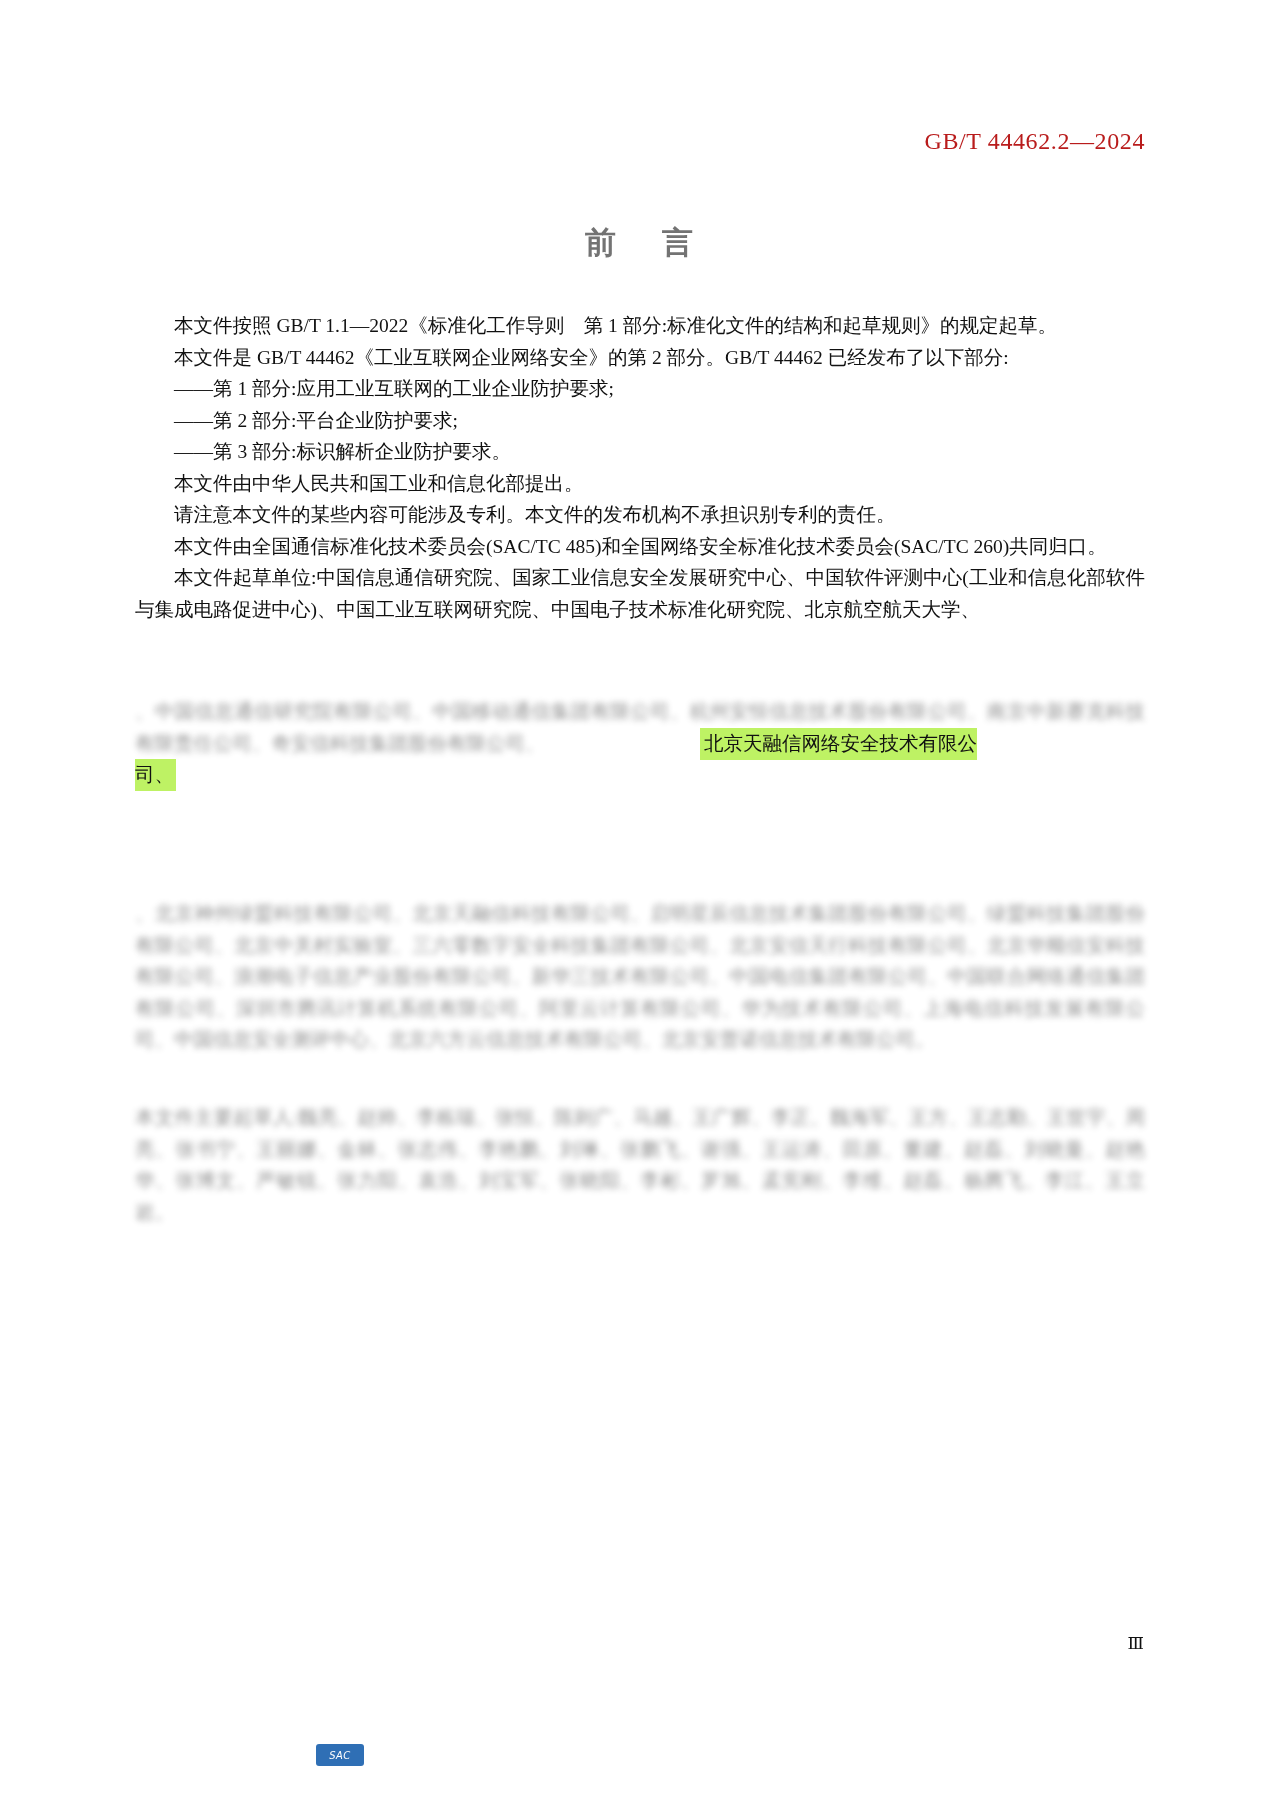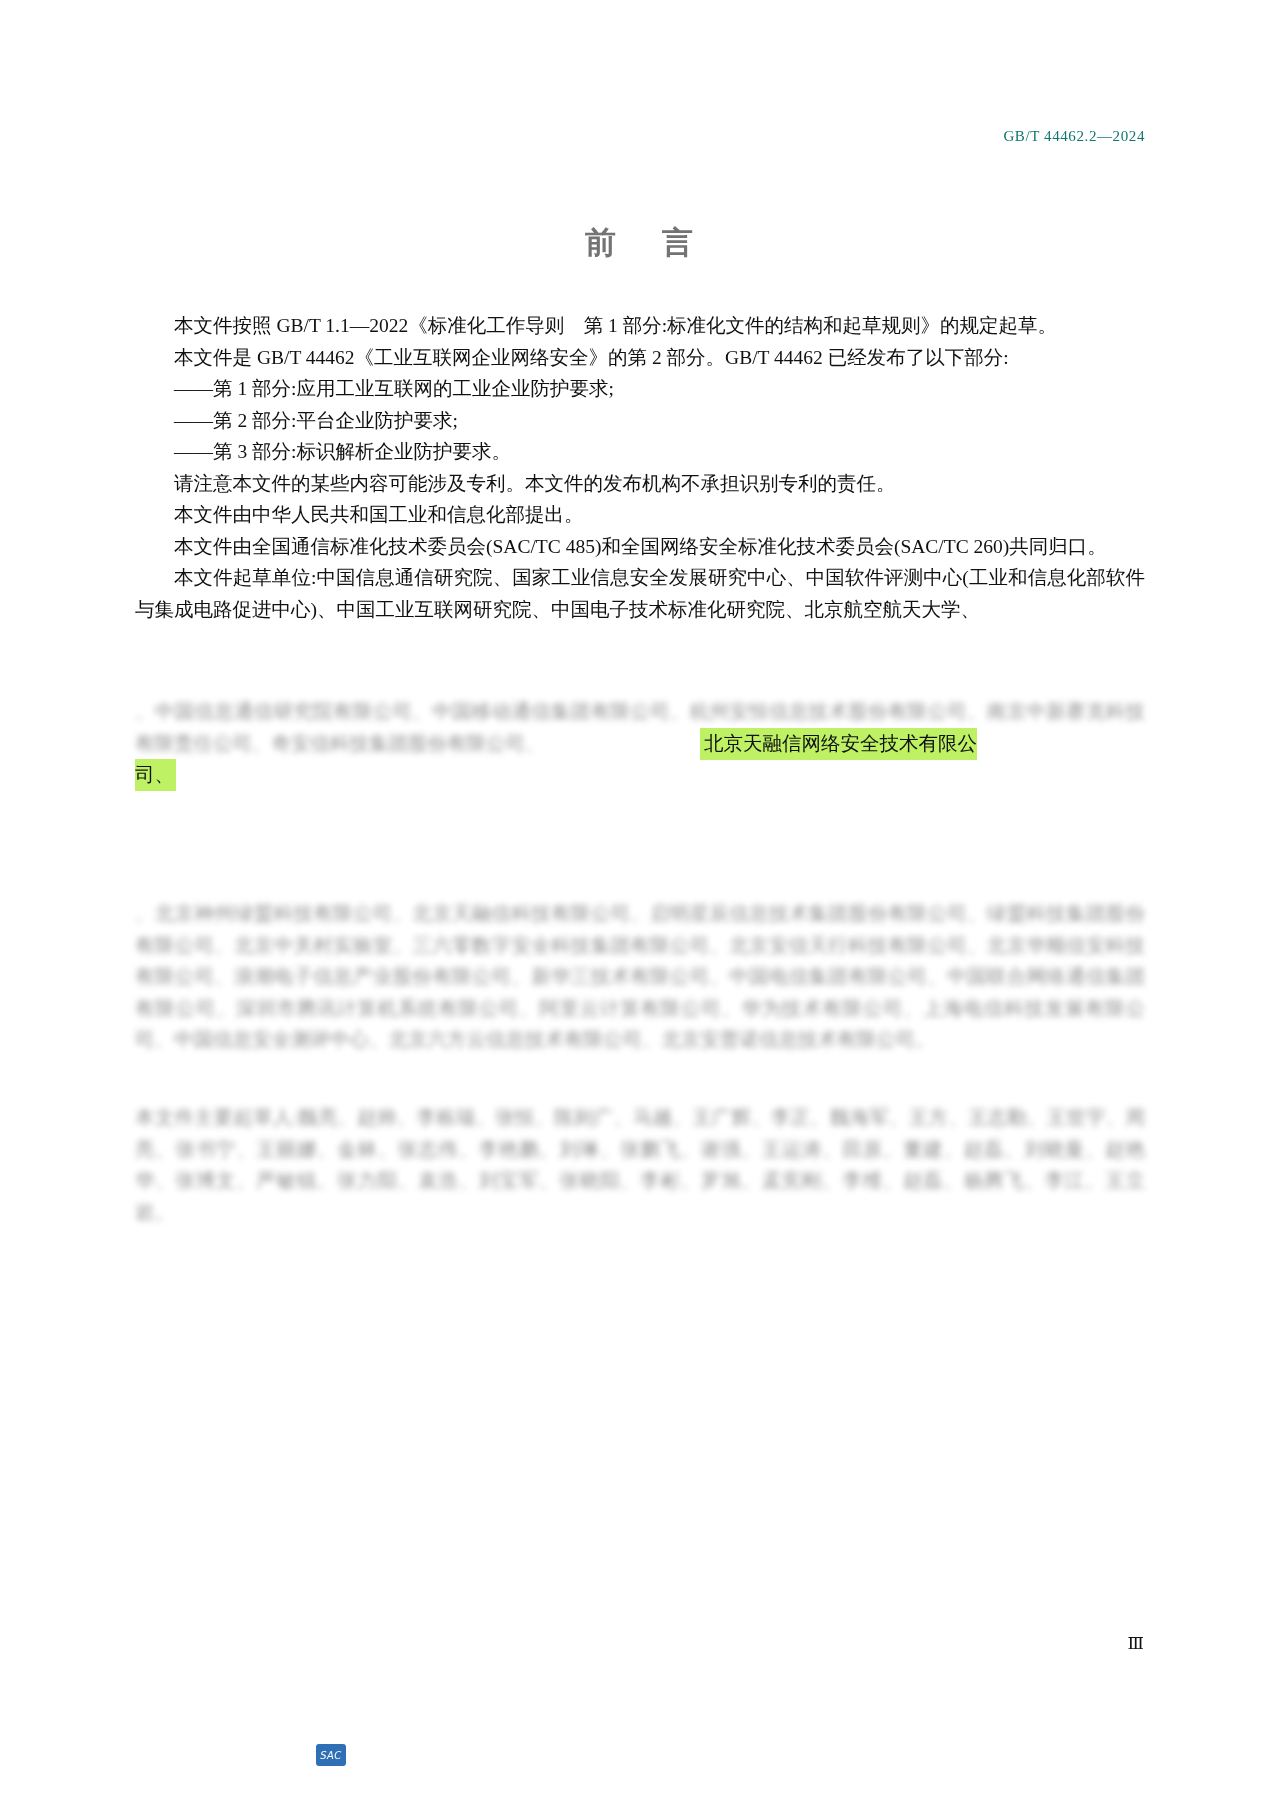--- a/index.html
+++ b/index.html
@@ -18,23 +18,23 @@
   .page {
     position: absolute;
     inset: 0;
     width: 1280px;
     height: 1814px;
   }
   .header-code {
     position: absolute;
     top: 128px;
     right: 135px;
-    font-size: 15px;
+    font-size: 24px;
     letter-spacing: 0.6px;
-    color: #0f766e;
+    color: #b91c1c;
     font-family: "Liberation Serif", "DejaVu Serif", serif;
     white-space: nowrap;
   }
   .doc-title {
     position: absolute;
     top: 222px;
     left: 0;
     width: 1280px;
     text-align: center;
     font-size: 31px;
@@ -107,21 +107,21 @@
     right: 135px;
     font-size: 17px;
     letter-spacing: 1px;
     color: #111;
     font-family: "Liberation Serif", "DejaVu Serif", serif;
   }
   .sac-logo {
     position: absolute;
     bottom: 48px;
     left: 316px;
-    width: 30px;
+    width: 48px;
     height: 22px;
     background: #2f6fb5;
     border-radius: 3px;
     color: #ffffff;
     font-size: 10px;
     font-family: "DejaVu Sans", "Liberation Sans", sans-serif;
     font-style: italic;
     display: flex;
     align-items: center;
     justify-content: center;
@@ -136,22 +136,22 @@
   <div class="header-code">GB/T 44462.2—2024</div>
 
   <div class="doc-title"><span>前</span><span class="gap"></span><span>言</span></div>
 
   <div class="body-text">
     <p class="para">本文件按照 GB/T 1.1—2022《标准化工作导则　第 1 部分:标准化文件的结构和起草规则》的规定起草。</p>
     <p class="para">本文件是 GB/T 44462《工业互联网企业网络安全》的第 2 部分。GB/T 44462 已经发布了以下部分:</p>
     <p class="list-item">——第 1 部分:应用工业互联网的工业企业防护要求;</p>
     <p class="list-item">——第 2 部分:平台企业防护要求;</p>
     <p class="list-item">——第 3 部分:标识解析企业防护要求。</p>
+    <p class="para">本文件由中华人民共和国工业和信息化部提出。</p>
     <p class="para">请注意本文件的某些内容可能涉及专利。本文件的发布机构不承担识别专利的责任。</p>
-    <p class="para">本文件由中华人民共和国工业和信息化部提出。</p>
     <p class="para">本文件由全国通信标准化技术委员会(SAC/TC 485)和全国网络安全标准化技术委员会(SAC/TC 260)共同归口。</p>
     <p class="para">本文件起草单位:中国信息通信研究院、国家工业信息安全发展研究中心、中国软件评测中心(工业和信息化部软件与集成电路促进中心)、中国工业互联网研究院、中国电子技术标准化研究院、北京航空航天大学、</p>
   </div>
 
   <div class="blur-block blur-1">、中国信息通信研究院有限公司、中国移动通信集团有限公司、杭州安恒信息技术股份有限公司、南京中新赛克科技有限责任公司、奇安信科技集团股份有限公司、</div>
   <div class="blur-block blur-2">、北京神州绿盟科技有限公司、北京天融信科技有限公司、启明星辰信息技术集团股份有限公司、绿盟科技集团股份有限公司、北京中关村实验室、三六零数字安全科技集团有限公司、北京安信天行科技有限公司、北京华顺信安科技有限公司、浪潮电子信息产业股份有限公司、新华三技术有限公司、中国电信集团有限公司、中国联合网络通信集团有限公司、深圳市腾讯计算机系统有限公司、阿里云计算有限公司、华为技术有限公司、上海电信科技发展有限公司、中国信息安全测评中心、北京六方云信息技术有限公司、北京安普诺信息技术有限公司。</div>
   <div class="blur-block" style="top:1102px">本文件主要起草人:魏亮、赵帅、李栋瑞、张恒、陈则广、马越、王广辉、李正、魏海军、王方、王志勤、王世宇、周亮、张书宁、王丽娜、金林、张志伟、李艳鹏、刘琳、张鹏飞、谢强、王运涛、田原、董建、赵磊、刘晓曼、赵艳华、张博文、严敏锐、张力阳、袁浩、刘宝军、张晓阳、李彬、罗旭、孟宪刚、李维、赵磊、杨腾飞、李江、王立岩。</div>
 
   <div class="clear-overlay clear-company">北京天融信网络安全技术有限公</div>
   <div class="clear-overlay clear-si">司、</div>

